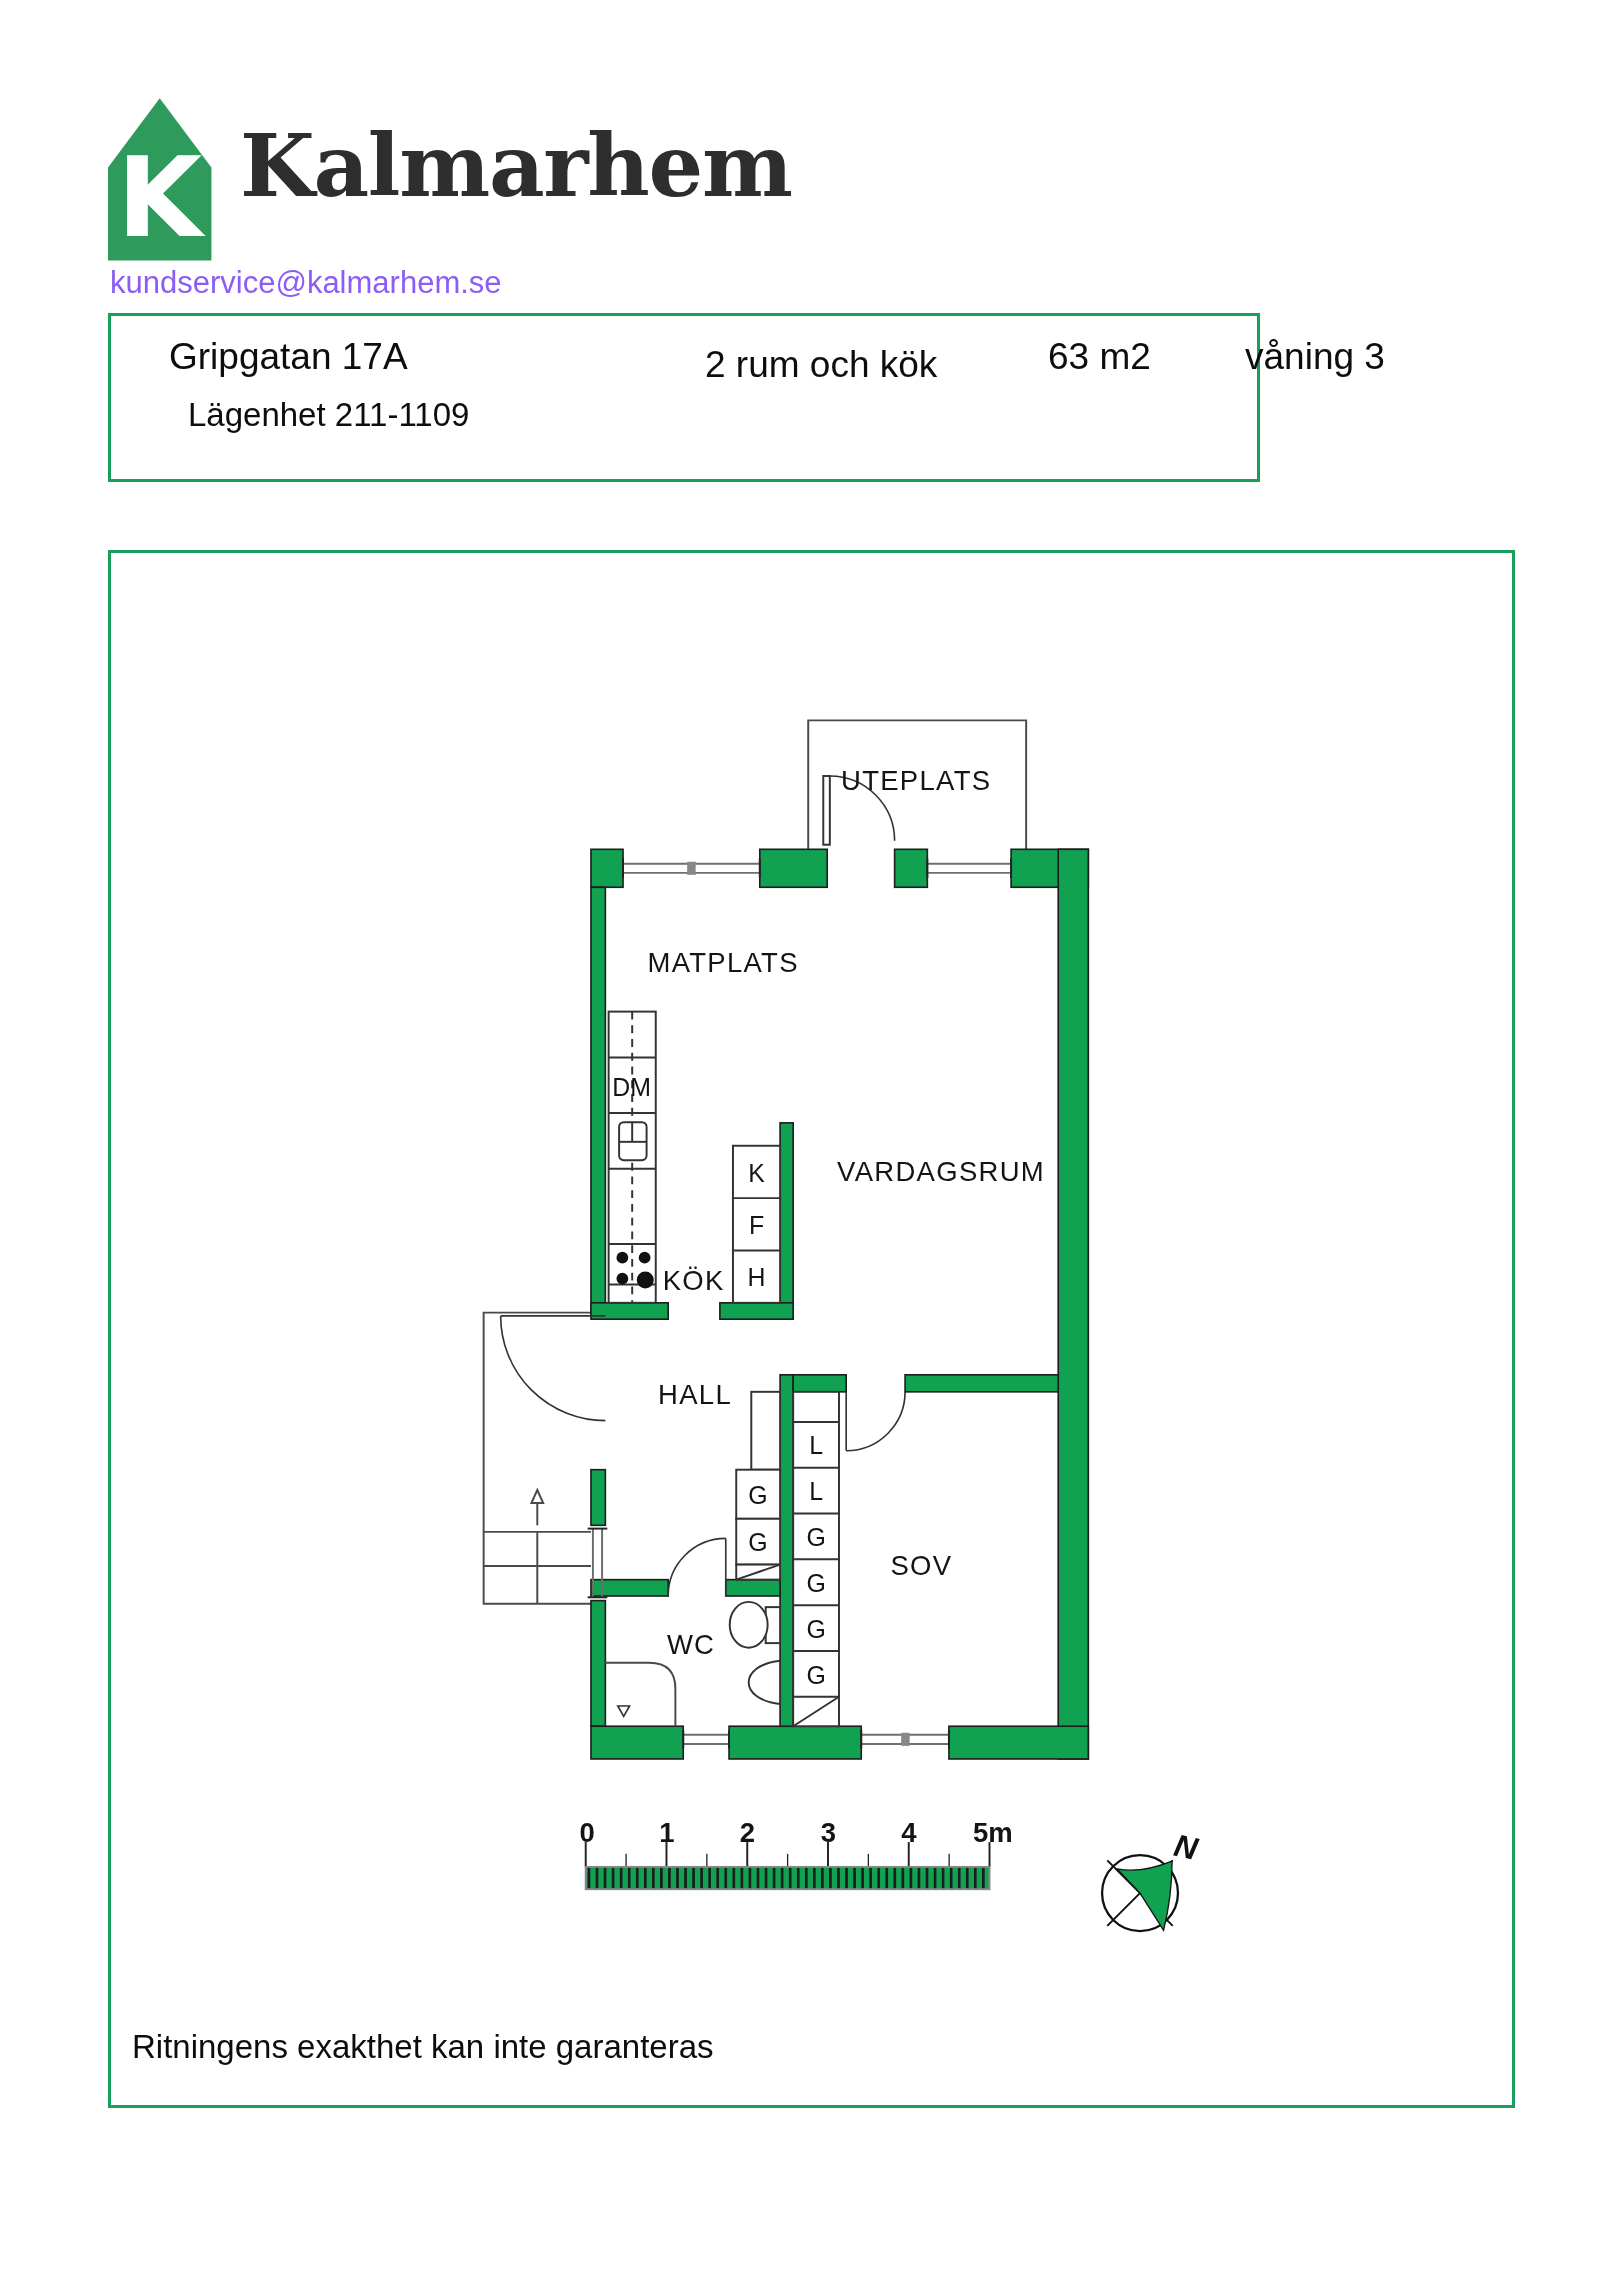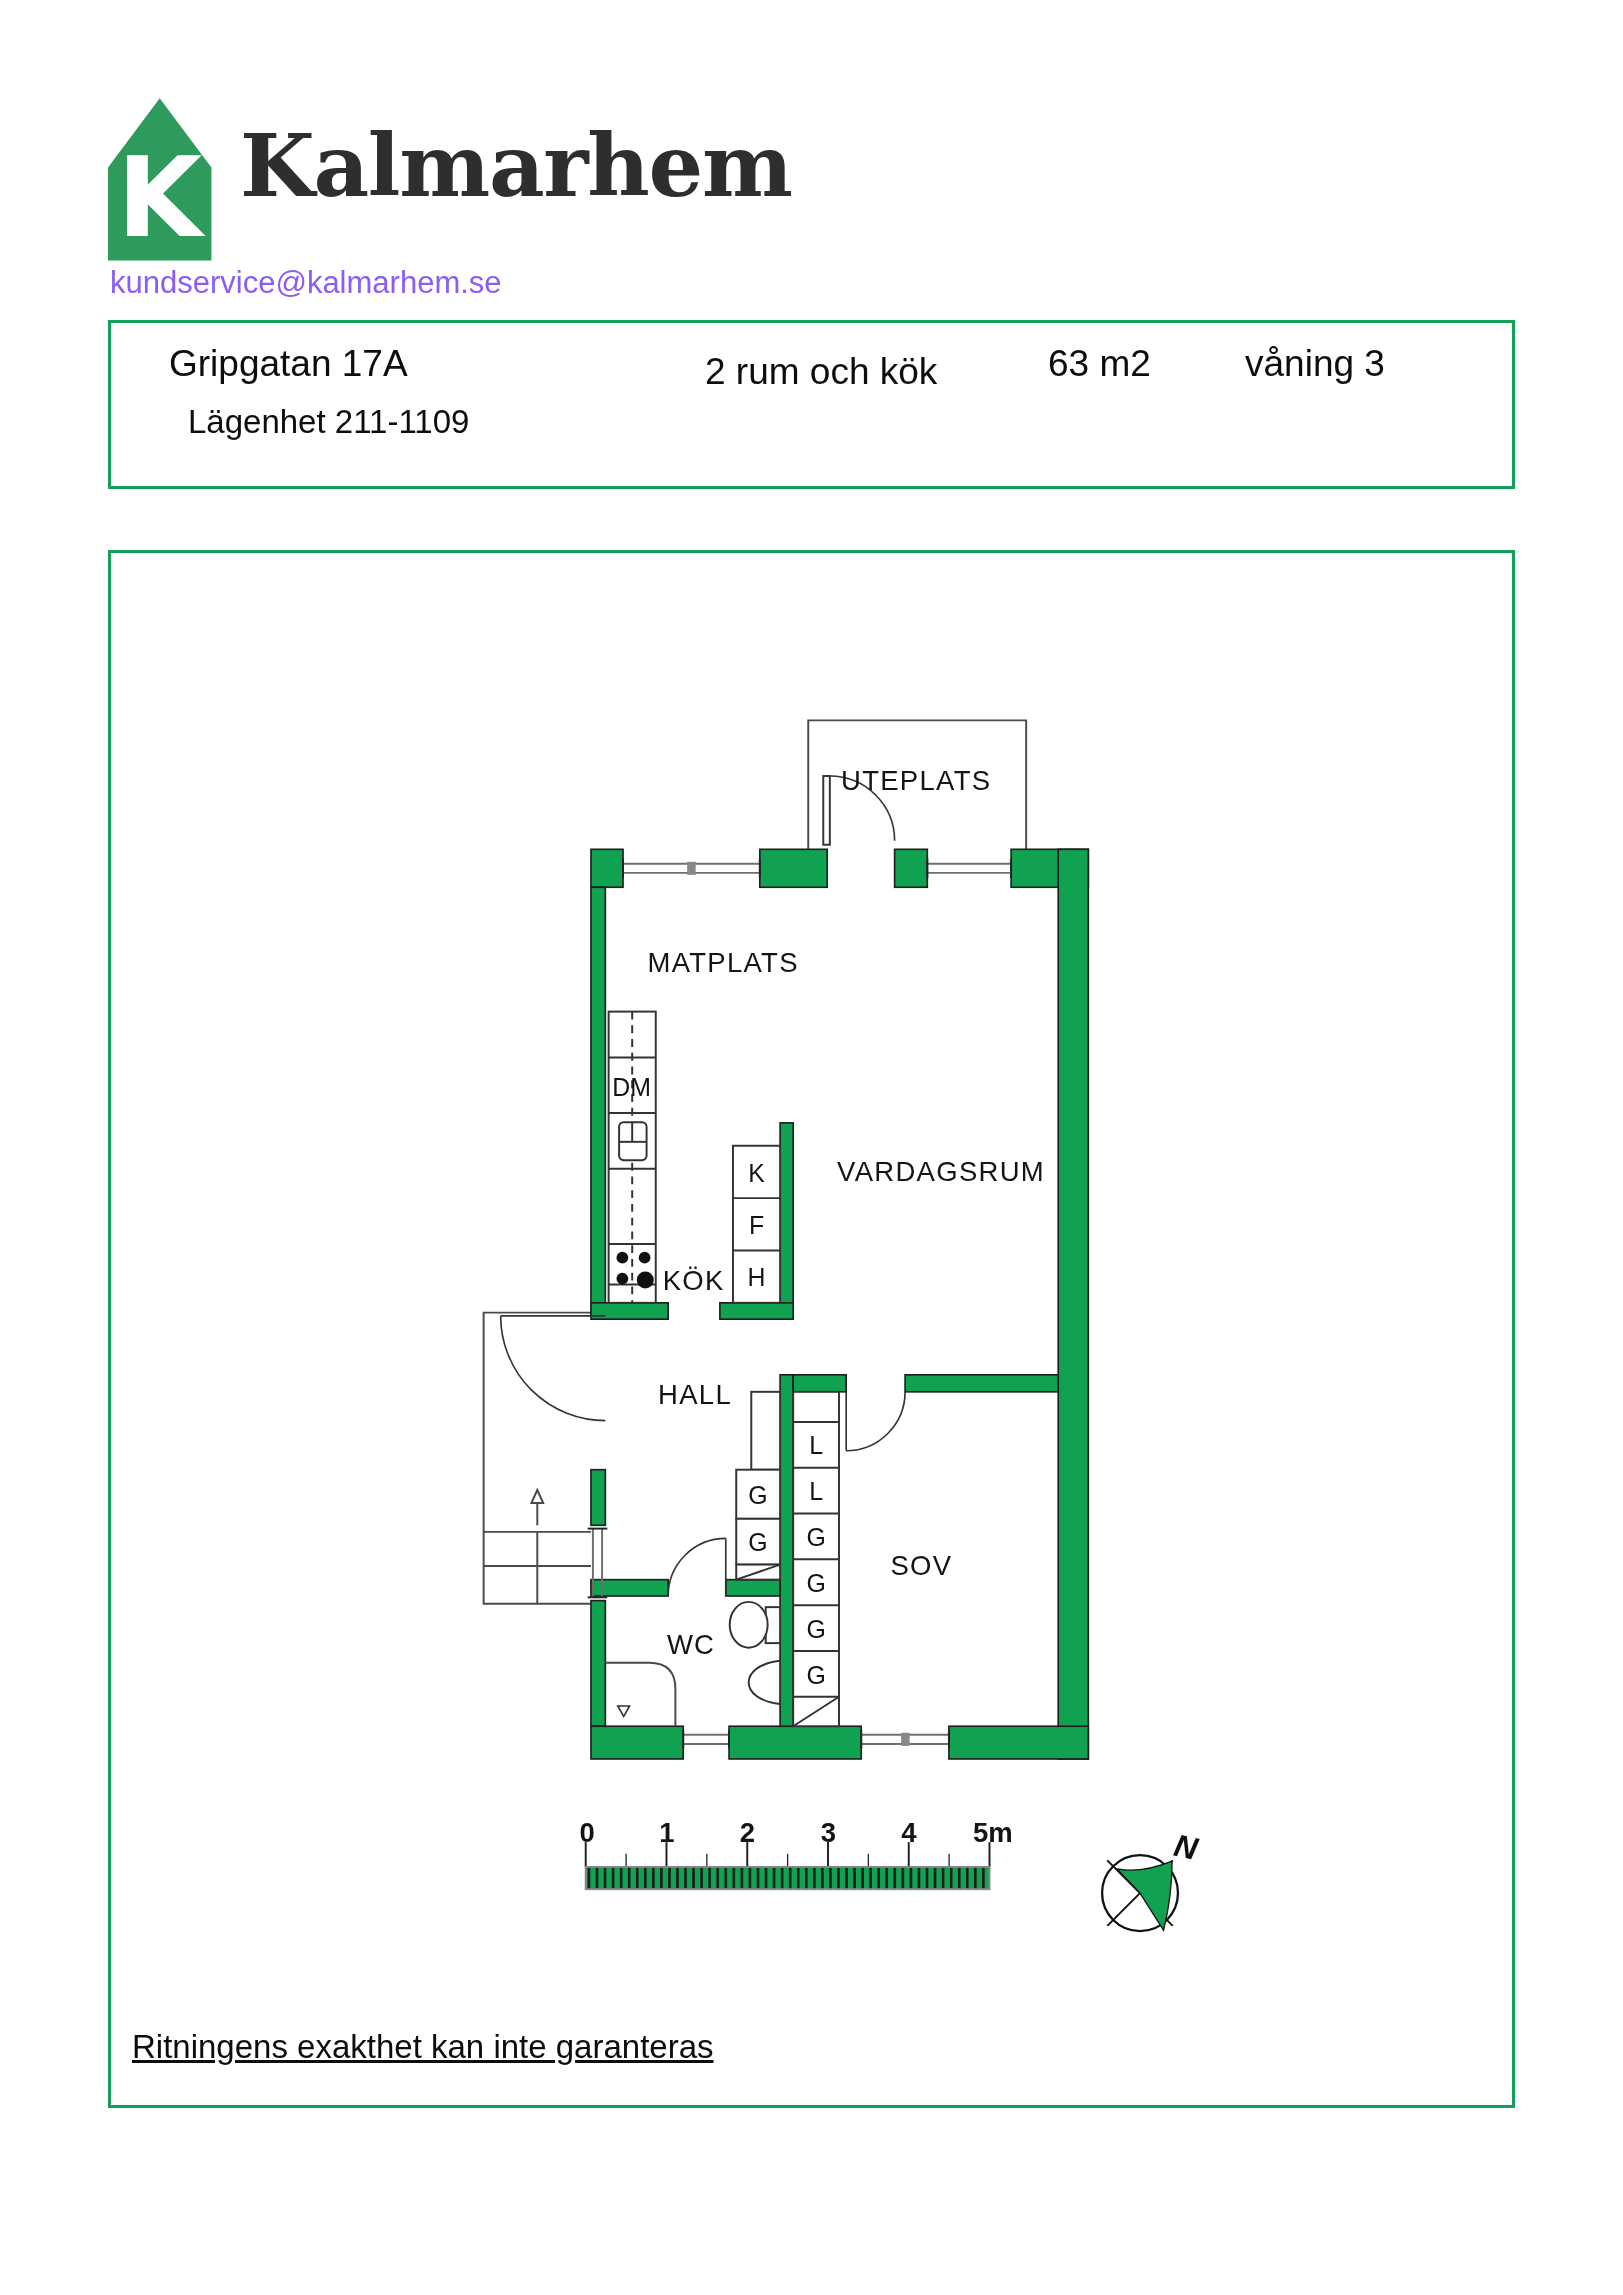--- a/index.html
+++ b/index.html
@@ -7,26 +7,26 @@
     width:1623px;height:2295px;position:relative;background:#ffffff;
     font-family:"Liberation Sans","DejaVu Sans",sans-serif;color:#141414;
     --brand-green:#2E9B5C;--wall-green:#10A151;--border-green:#17A05B;
   }
   .abs{position:absolute;}
   
   #brand-name{left:240px;top:123px;font-family:"DejaVu Serif","Liberation Serif",serif;
     font-size:86px;font-weight:600;color:#2e2e2e;letter-spacing:-1.3px;line-height:1;}
   #brand-email{left:110px;top:265px;font-size:31px;color:#8b5cf6;}
   
-  #info-panel{left:108px;top:320px;width:1407px;height:169px;border:3.9px solid var(--border-green);box-sizing:border-box;}
+  #info-panel{left:108px;top:313px;width:1152px;height:169px;border:3.9px solid var(--border-green);box-sizing:border-box;}
   #info-panel .cell{position:absolute;font-size:37px;color:#0d0d0d;white-space:nowrap;}
   #info-apartment{font-size:33px !important;}
   
   #plan-panel{left:108px;top:550px;width:1407px;height:1558px;border:3.9px solid var(--border-green);box-sizing:border-box;}
-  #disclaimer{left:132px;top:2028px;font-size:33px;color:#0d0d0d;text-decoration:underline;}
+  #disclaimer{left:132px;top:2028px;font-size:33px;color:#0d0d0d;}
   
   .wall{fill:var(--wall-green);stroke:#1f1f1f;stroke-width:2.5;}
   .thin{fill:none;stroke:#4a4a4a;stroke-width:3;}
   .fix{fill:#ffffff;stroke:#333333;stroke-width:3;}
   .door{fill:none;stroke:#333333;stroke-width:2.5;}
   .winline{stroke:#6e6e6e;stroke-width:3;}
   .wintick{stroke:#222222;stroke-width:3;}
   .mullion{fill:#888888;}
   .roomlbl{font-family:"Liberation Sans","DejaVu Sans",sans-serif;font-size:42px;fill:#141414;letter-spacing:2px;}
   .smalllbl{font-family:"Liberation Sans","DejaVu Sans",sans-serif;font-size:38px;fill:#141414;}

